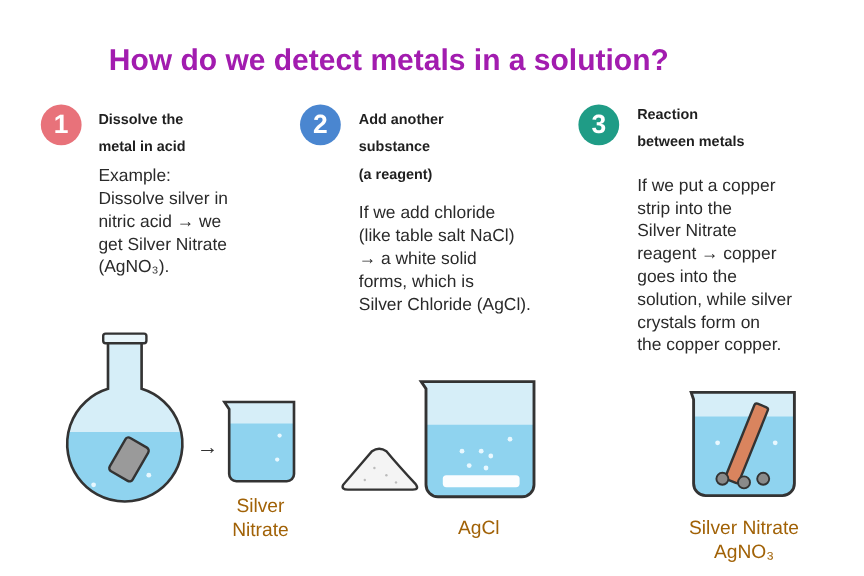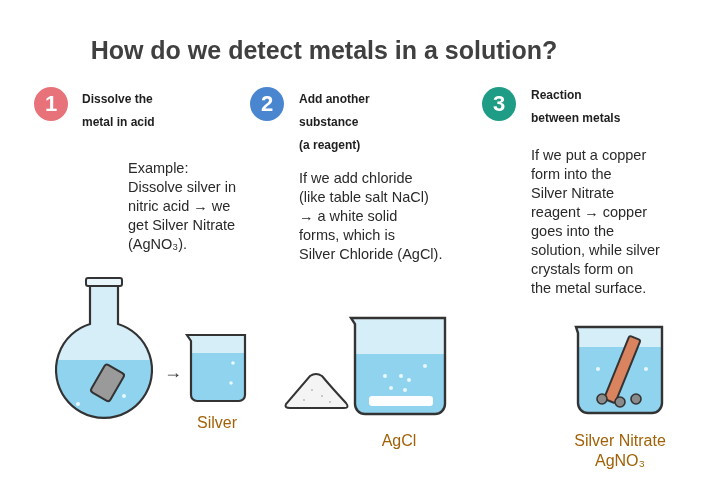--- a/index.html
+++ b/index.html
@@ -1,35 +1,35 @@
 <!DOCTYPE html>
 <html><head>
 <meta charset="utf-8">
 <style>
   html,body{margin:0;padding:0;background:#fff;}
   body{width:720px;height:480px;position:relative;overflow:hidden;font-family:"Liberation Sans",sans-serif;color:#222;}
-  .title{position:absolute;left:0;top:36px;width:648px;text-align:center;font-weight:bold;font-size:25px;color:#404040;}
+  .title{position:absolute;left:0;top:36px;width:648px;text-align:center;font-weight:bold;font-size:25px;color:#a21caf;}
   .badge{position:absolute;width:34px;height:34px;border-radius:50%;color:#fff;font-weight:bold;font-size:22px;text-align:center;line-height:34px;}
   .head{position:absolute;font-weight:bold;font-size:12px;line-height:23px;color:#1f1f1f;}
   .body{position:absolute;font-size:14.5px;line-height:19px;color:#2a2a2a;}
   .cap{position:absolute;text-align:center;font-size:16px;line-height:20px;color:#a16207;}
   .body span, .cap span{display:block;white-space:nowrap;}
   svg{position:absolute;overflow:visible;}
 </style>
 </head>
 <body>
 
 <div class="title">How do we detect metals in a solution?</div>
 
 <div class="badge" style="left:34px;top:87px;background:#e8727a;">1</div>
 <div class="head" style="left:82px;top:88px;">
   <span style="display:block">Dissolve the</span>
   <span style="display:block">metal in acid</span>
 </div>
-<div class="body" style="left:82px;top:159px;margin-left:46px;">
+<div class="body" style="left:82px;top:138px;">
   <span>Example:</span>
   <span>Dissolve silver in</span>
   <span>nitric acid → we</span>
   <span>get Silver Nitrate</span>
   <span>(AgNO₃).</span>
 </div>
 
 <div class="badge" style="left:250px;top:87px;background:#4a86d0;">2</div>
 <div class="head" style="left:299px;top:88px;">
   <span style="display:block">Add another</span>
@@ -44,27 +44,27 @@
   <span>Silver Chloride (AgCl).</span>
 </div>
 
 <div class="badge" style="left:482px;top:87px;background:#1f9c86;">3</div>
 <div class="head" style="left:531px;top:84px;">
   <span style="display:block">Reaction</span>
   <span style="display:block">between metals</span>
 </div>
 <div class="body" style="left:531px;top:146px;">
   <span>If we put a copper</span>
-  <span>form into the</span>
+  <span>strip into the</span>
   <span>Silver Nitrate</span>
   <span>reagent → copper</span>
   <span>goes into the</span>
   <span>solution, while silver</span>
   <span>crystals form on</span>
-  <span>the metal surface.</span>
+  <span>the copper copper.</span>
 </div>
 
 <svg style="left:48px;top:272px;" width="100" height="150" viewBox="0 0 100 150">
   <defs>
       <clipPath id="fc">
         <path d="M42 14 V52 A48 48 0 1 0 70 52 V14 Z"></path>
       </clipPath>
     </defs>
   <path d="M42 14 V52 A48 48 0 1 0 70 52 V14 Z" fill="#d6eef8"></path>
   <rect x="0" y="88" width="110" height="80" fill="#8fd3ef" clip-path="url(#fc)"></rect>
@@ -80,20 +80,21 @@
 
 <svg style="left:185px;top:333px;" width="64" height="70" viewBox="0 0 64 70">
   <path d="M4 2 H60 V62 A6 6 0 0 1 54 68 H12 A6 6 0 0 1 6 62 V8 Z" fill="#d6eef8"></path>
   <path d="M6 20 H60 V62 A6 6 0 0 1 54 68 H12 A6 6 0 0 1 6 62 Z" fill="#8fd3ef"></path>
   <path d="M2 2 H60 V62 A6 6 0 0 1 54 68 H12 A6 6 0 0 1 6 62 V8 Z" fill="none" stroke="#333" stroke-width="2.2"></path>
   <circle cx="48" cy="30" r="1.8" fill="#e8f8ff"></circle>
   <circle cx="46" cy="50" r="1.8" fill="#e8f8ff"></circle>
 </svg>
 <div class="cap" style="left:175px;top:413px;width:84px;">
   <span>Silver</span>
+  <span>Nitrate</span>
 </div>
 
 <svg style="left:282px;top:370px;" width="70" height="40" viewBox="0 0 70 40">
   <path d="M4 34 Q2 38 8 38 H62 Q68 38 64 33 Q50 18 40 6 Q34 2 28 6 Q16 20 4 34 Z" fill="#f4f4f4" stroke="#333" stroke-width="2"></path>
   <circle cx="30" cy="20" r="1" fill="#bbb"></circle>
     <circle cx="40" cy="26" r="1" fill="#bbb"></circle>
     <circle cx="22" cy="30" r="1" fill="#bbb"></circle>
     <circle cx="48" cy="32" r="1" fill="#bbb"></circle>
 </svg>
 

